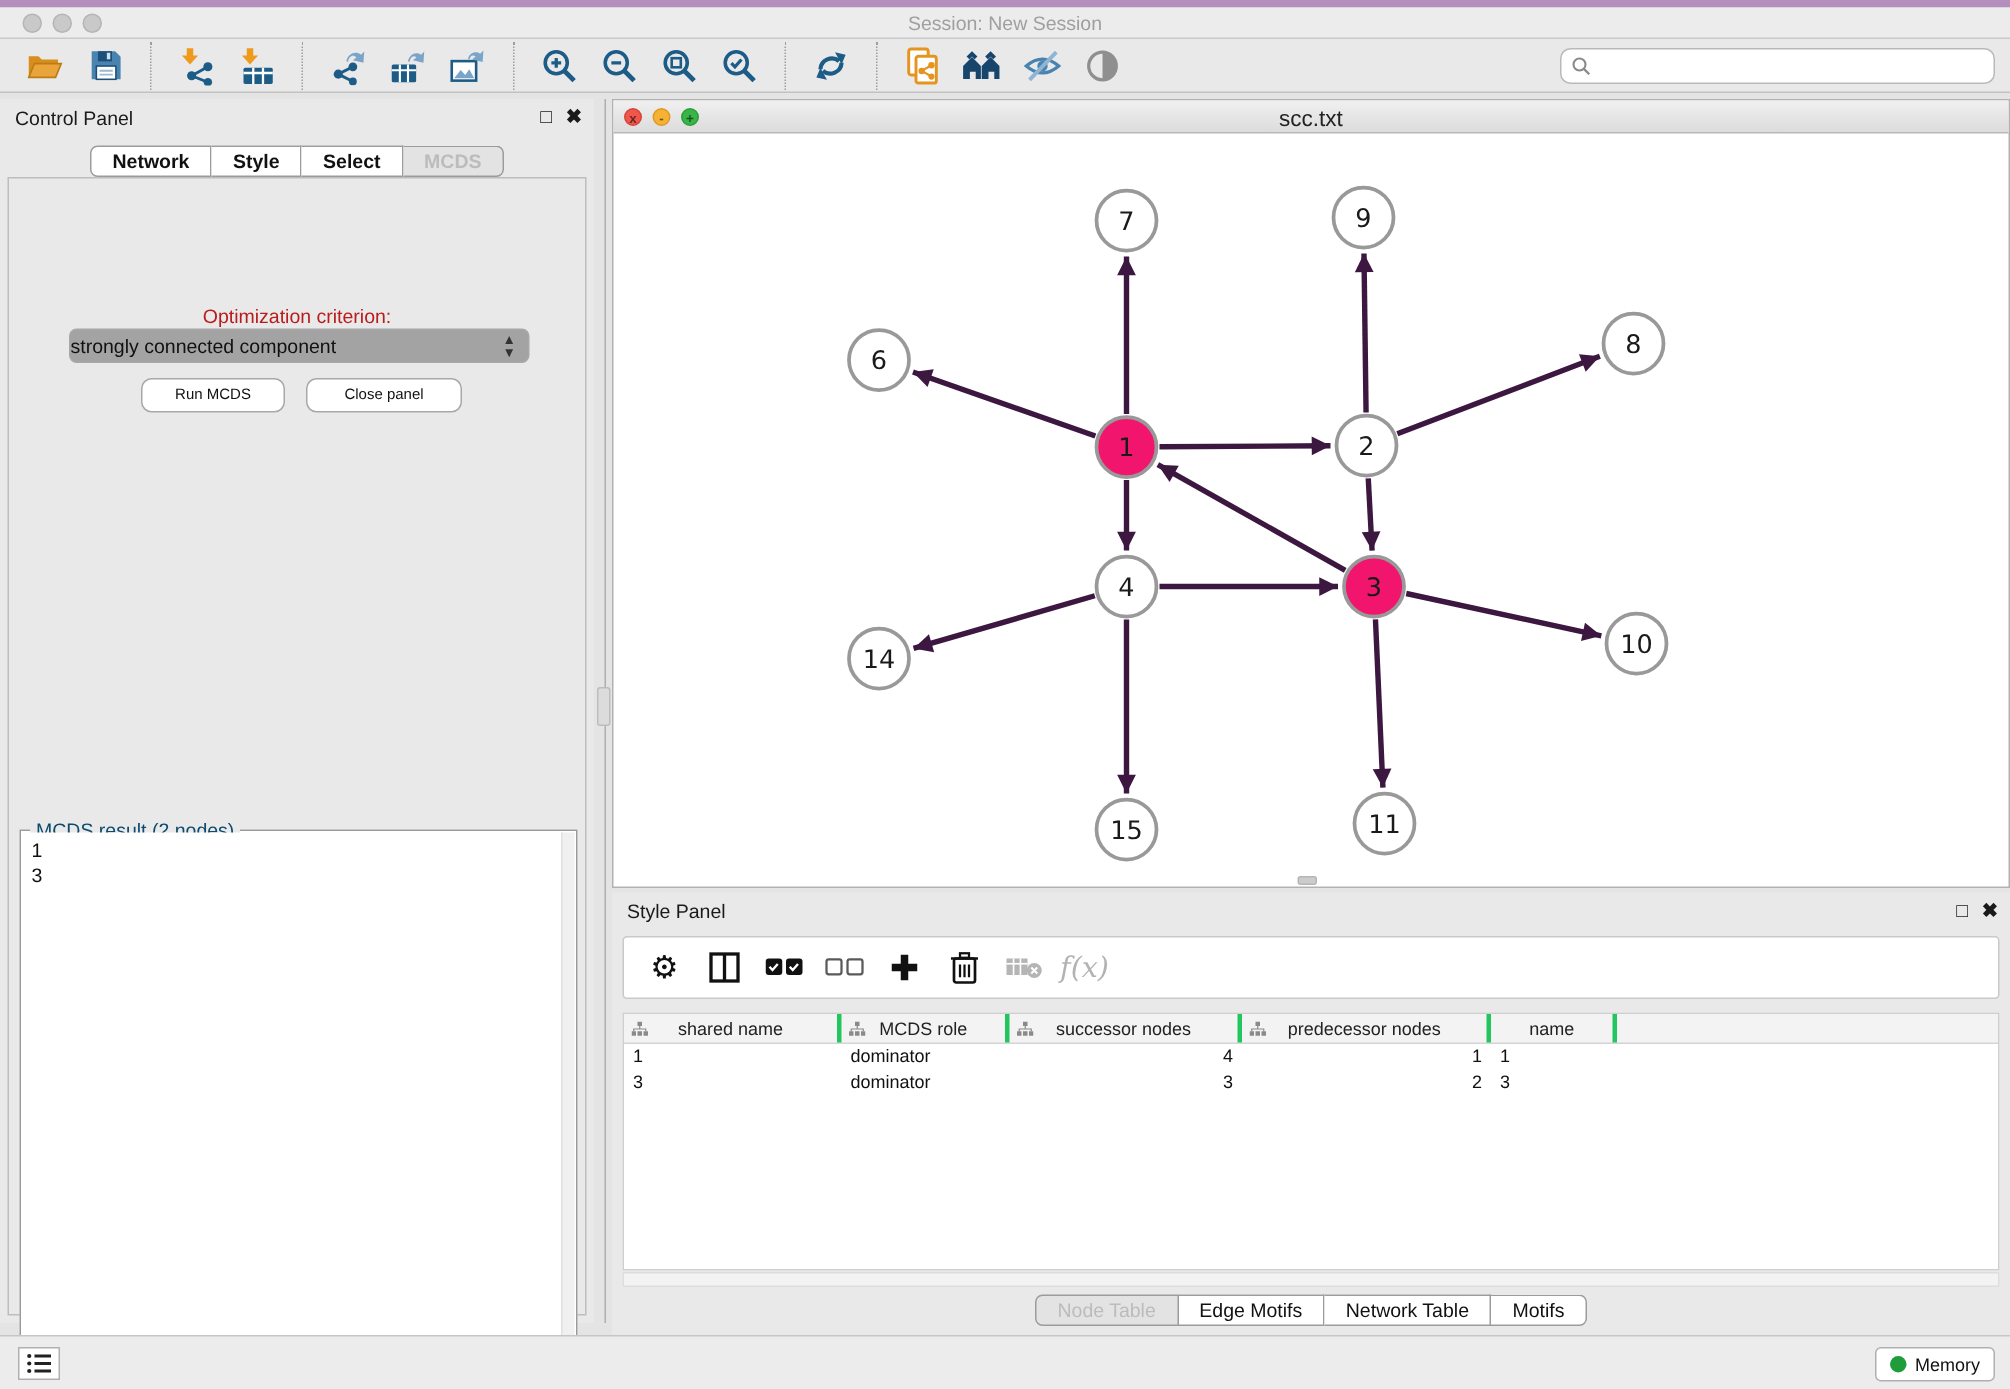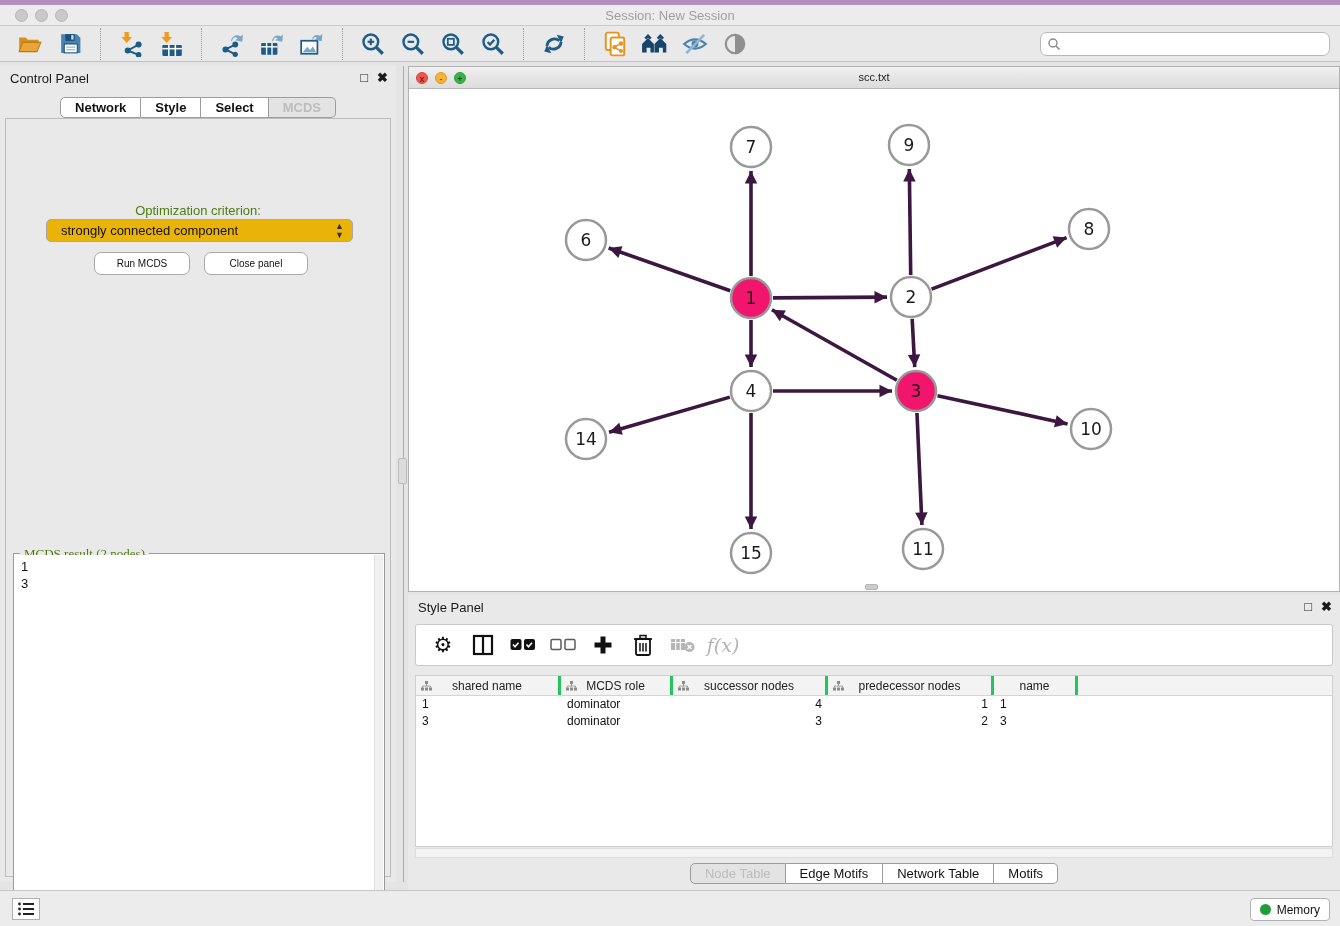--- a/index.html
+++ b/index.html
@@ -27,36 +27,36 @@
   .panel-btns { position:absolute; right:8px; top:4px; font-size:13px; color:#1a1a1a; display:flex; gap:9px; font-weight:bold; }
   .panel-btns span { cursor:default; }
 
   .cp-tabs { position:absolute; left:0; top:31px; width:100%; display:flex; justify-content:center; z-index:2;font-weight:bold; }
   .seg { height:21px; line-height:19px; font-size:13px; padding:0 14px; background:#fff; border:1px solid #9c9c9c; border-left:none; color:#111; cursor:default; }
   .seg.first { border-left:1px solid #9c9c9c; border-radius:5px 0 0 5px; }
   .seg.last { border-radius:0 5px 5px 0; }
   .seg.disabled-selected { background:#e3e3e3; color:#bcbcbc; }
 
   .cp-body { position:absolute; left:5px; top:52px; width:386px; height:759px; background:#e9e9e9; border:1px solid #bdbdbd; }
-  .opt-label { position:absolute; left:0; width:100%; top:84px; text-align:center; font-size:13px; color:#4d7c0f; }
-  .criterion { position:absolute; left:40px; top:100px; width:307px; height:23px; background:#eab308; border:1px solid #a8a8a8; border-radius:5px; font-size:13px; display:flex; align-items:center; padding-left:14px; color:#111; cursor:default; }
+  .opt-label { position:absolute; left:0; width:100%; top:84px; text-align:center; font-size:13px; color:#b91c1c; }
+  .criterion { position:absolute; left:40px; top:100px; width:307px; height:23px; background:#a3a3a3; border:1px solid #a8a8a8; border-radius:5px; font-size:13px; display:flex; align-items:center; color:#111; cursor:default; }
   .criterion .stepper { position:absolute; right:8px; top:2px; font-size:9px; line-height:9px; color:#333; text-align:center; }
   .cp-button { position:absolute; top:133px; height:23px; background:#fff; border:1px solid #a8a8a8; border-radius:7px; font-size:10px; color:#111; text-align:center; line-height:21px; cursor:default; }
   .mcds-fieldset { position:absolute; left:7px; top:434px; width:372px; height:382px; border:1px solid #9a9a9a; background:#fff; }
-  .mcds-legend { position:absolute; left:6px; top:-8px; background:#e9e9e9; padding:0 4px; font-size:13px; color:#4d7c0f;font-family:Liberation Serif, serif; }
+  .mcds-legend { position:absolute; left:6px; top:-8px; background:#e9e9e9; padding:0 4px; font-size:13px; color:#0c4a6e; }
   .mcds-textarea { position:absolute; inset:1px; background:#fff; font-size:13px; color:#111; padding:3px 6px; line-height:17px; }
   .mcds-scroll { position:absolute; right:1px; top:1px; bottom:1px; width:9px; background:#f0f0f0; border-left:1px solid #e0e0e0; }
 
   .v-divider { position:absolute; left:403px; top:66px; width:1px; height:816px; background:#aeaeae; }
   .v-grip { position:absolute; left:398px; top:458px; width:9px; height:26px; background:#dcdcdc; border:1px solid #bdbdbd; border-radius:2px; }
 
   
   .net-window { position:absolute; left:408px; top:66px; width:932px; height:526px; background:#fff; border:1px solid #b2b2b2; }
   .net-titlebar { position:absolute; left:0; top:0; width:100%; height:22px; background:linear-gradient(#f0f0f0,#dcdcdc); border-bottom:1px solid #b9b9b9; }
-  .net-title { position:absolute; left:0; right:0; top:4px; text-align:center; font-size:11px; color:#222; }
+  .net-title { position:absolute; left:0; right:0; top:4px; text-align:center; font-size:15px; color:#222; }
   .net-dot { position:absolute; top:4.5px; width:12px; height:12px; border-radius:50%; font-size:9px; font-weight:bold; text-align:center; line-height:12px; color:rgba(0,0,0,.55); cursor:default; }
   .net-canvas { position:absolute; left:0; top:22px; width:930px; height:502px; }
   .net-grip { position:absolute; left:456px; bottom:1px; width:13px; height:6px; background:#ccc; border:1px solid #b5b5b5; border-radius:2px; }
 
   
   .table-panel { position:absolute; left:408px; top:595px; width:932px; height:295px; background:#e9e9e9; }
   .tp-toolbar { position:absolute; left:7px; top:29px; width:918px; height:42px; background:#fff; border:1px solid #c9c9c9; border-radius:3px; display:flex; align-items:center; padding-left:14px; }
   .tp-icon { margin-right:14px; display:flex; align-items:center; justify-content:center; width:26px; height:26px; cursor:default; }
   .tp-icon.gear { font-size:21px; color:#111; }
   .tp-icon.fx { font-family:"DejaVu Serif", serif; font-style:italic; font-size:19px; color:#b3b3b3; }

